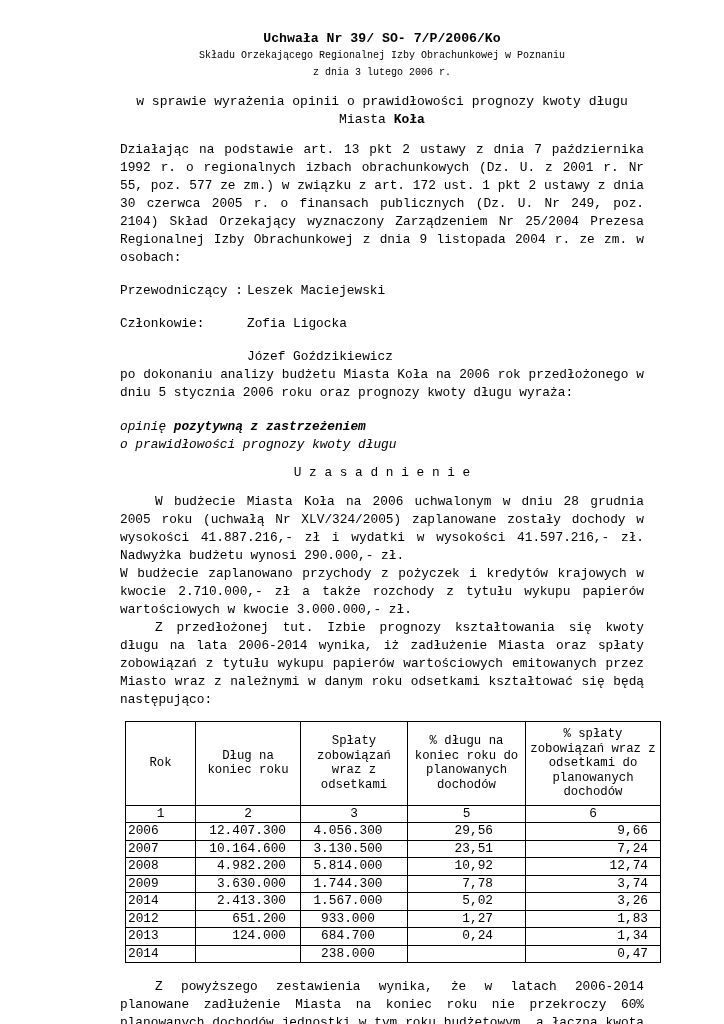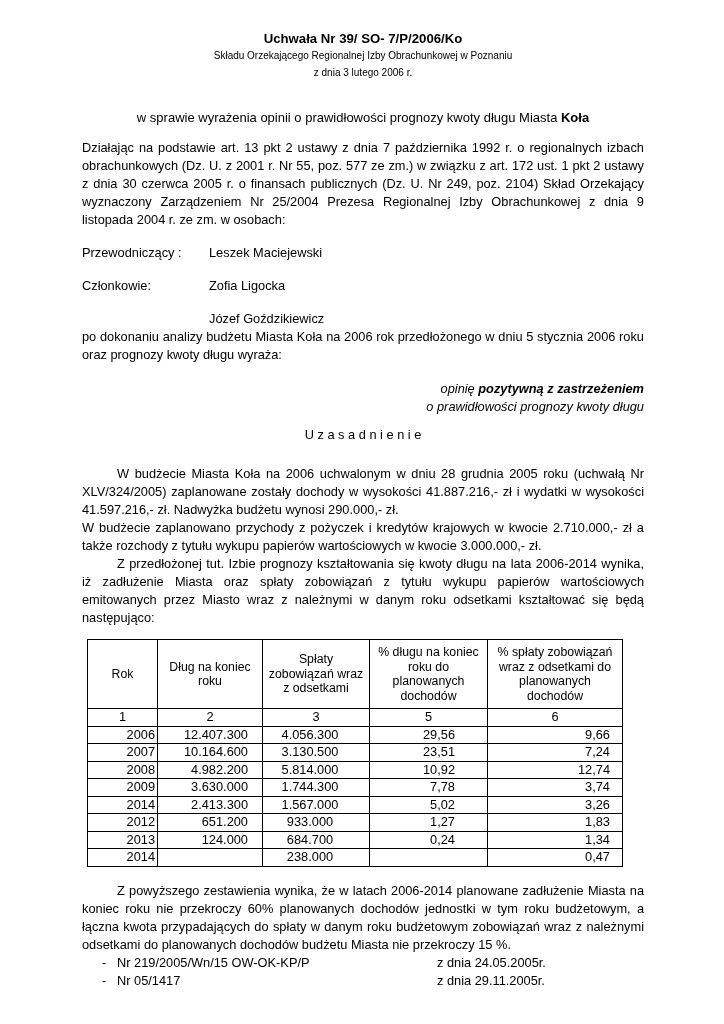--- a/index.html
+++ b/index.html
@@ -5,63 +5,63 @@
   html, body { margin: 0; padding: 0; background: #ffffff; }
   * { box-sizing: border-box; }
 
   .page {
     position: relative;
     width: 724px;
     height: 1024px;
     overflow: hidden;
     background: #ffffff;
     color: #000000;
-    font-family: Liberation Sans, sans-serif;
+    font-family: Liberation Mono, monospace;
     font-size: 12.8px;
     line-height: 18px;
-    padding: 30px 80px 20px 82px;
+    padding: 30px 80px 20px 120px;
   }
 
   .doc-header { text-align: center; line-height: 17px; }
   .doc-title { font-weight: bold; font-size: 13.2px; }
   .doc-sub { font-size: 10px; }
 
-  .subject { text-align: center; margin: 28px 0 12px 0; font-size: 13px; }
+  .subject { text-align: center; margin: 12px 0 12px 0; font-size: 13px; }
   .bold { font-weight: bold; }
 
   .para { text-align: justify; margin: 0; }
   .para.indent { text-indent: 35px; }
 
   .person-row { display: flex; margin-top: 15px; }
   .person-label { flex: 0 0 127px; width: 127px; }
 
-  .opinion { text-align: right; font-style: italic; }
+  .opinion { text-align: left; font-style: italic; }
   .opinion-first { margin-top: 16px; }
 
-  .justification-heading { text-align: center; margin: 10px 0 21px 0; }
+  .justification-heading { text-align: center; margin: 10px 0 11px 0; }
 
   .debt-table {
     border-collapse: collapse;
     table-layout: fixed;
     width: 535px;
     margin: 12px 0 0 5px;
     font-size: 12.8px;
   }
   .debt-table th, .debt-table td { border: 1px solid #000; }
   .debt-table th {
     font-weight: normal;
     text-align: center;
     vertical-align: middle;
     padding: 5px 4px;
     line-height: 14.5px;
     font-size: 12.3px;
   }
   .debt-table td { line-height: 16.5px; padding: 0 2px; }
   .debt-table tr.colnum td { text-align: center; }
-  .debt-table td.c0 { text-align: right; }
+  .debt-table td.c0 { text-align: left; }
   .debt-table td.c1 { text-align: right; padding-right: 14px; }
   .debt-table td.c2 { text-align: center; padding-right: 14px; }
   .debt-table td.c3 { text-align: right; padding-right: 32px; }
   .debt-table td.c4 { text-align: right; padding-right: 12px; }
 
   .summary { margin-top: 15px; }
   .comparison { margin-top: 18px; }
 
   .loan-row { display: flex; padding-left: 20px; }
   .loan-dash { flex: 0 0 15px; width: 15px; }

